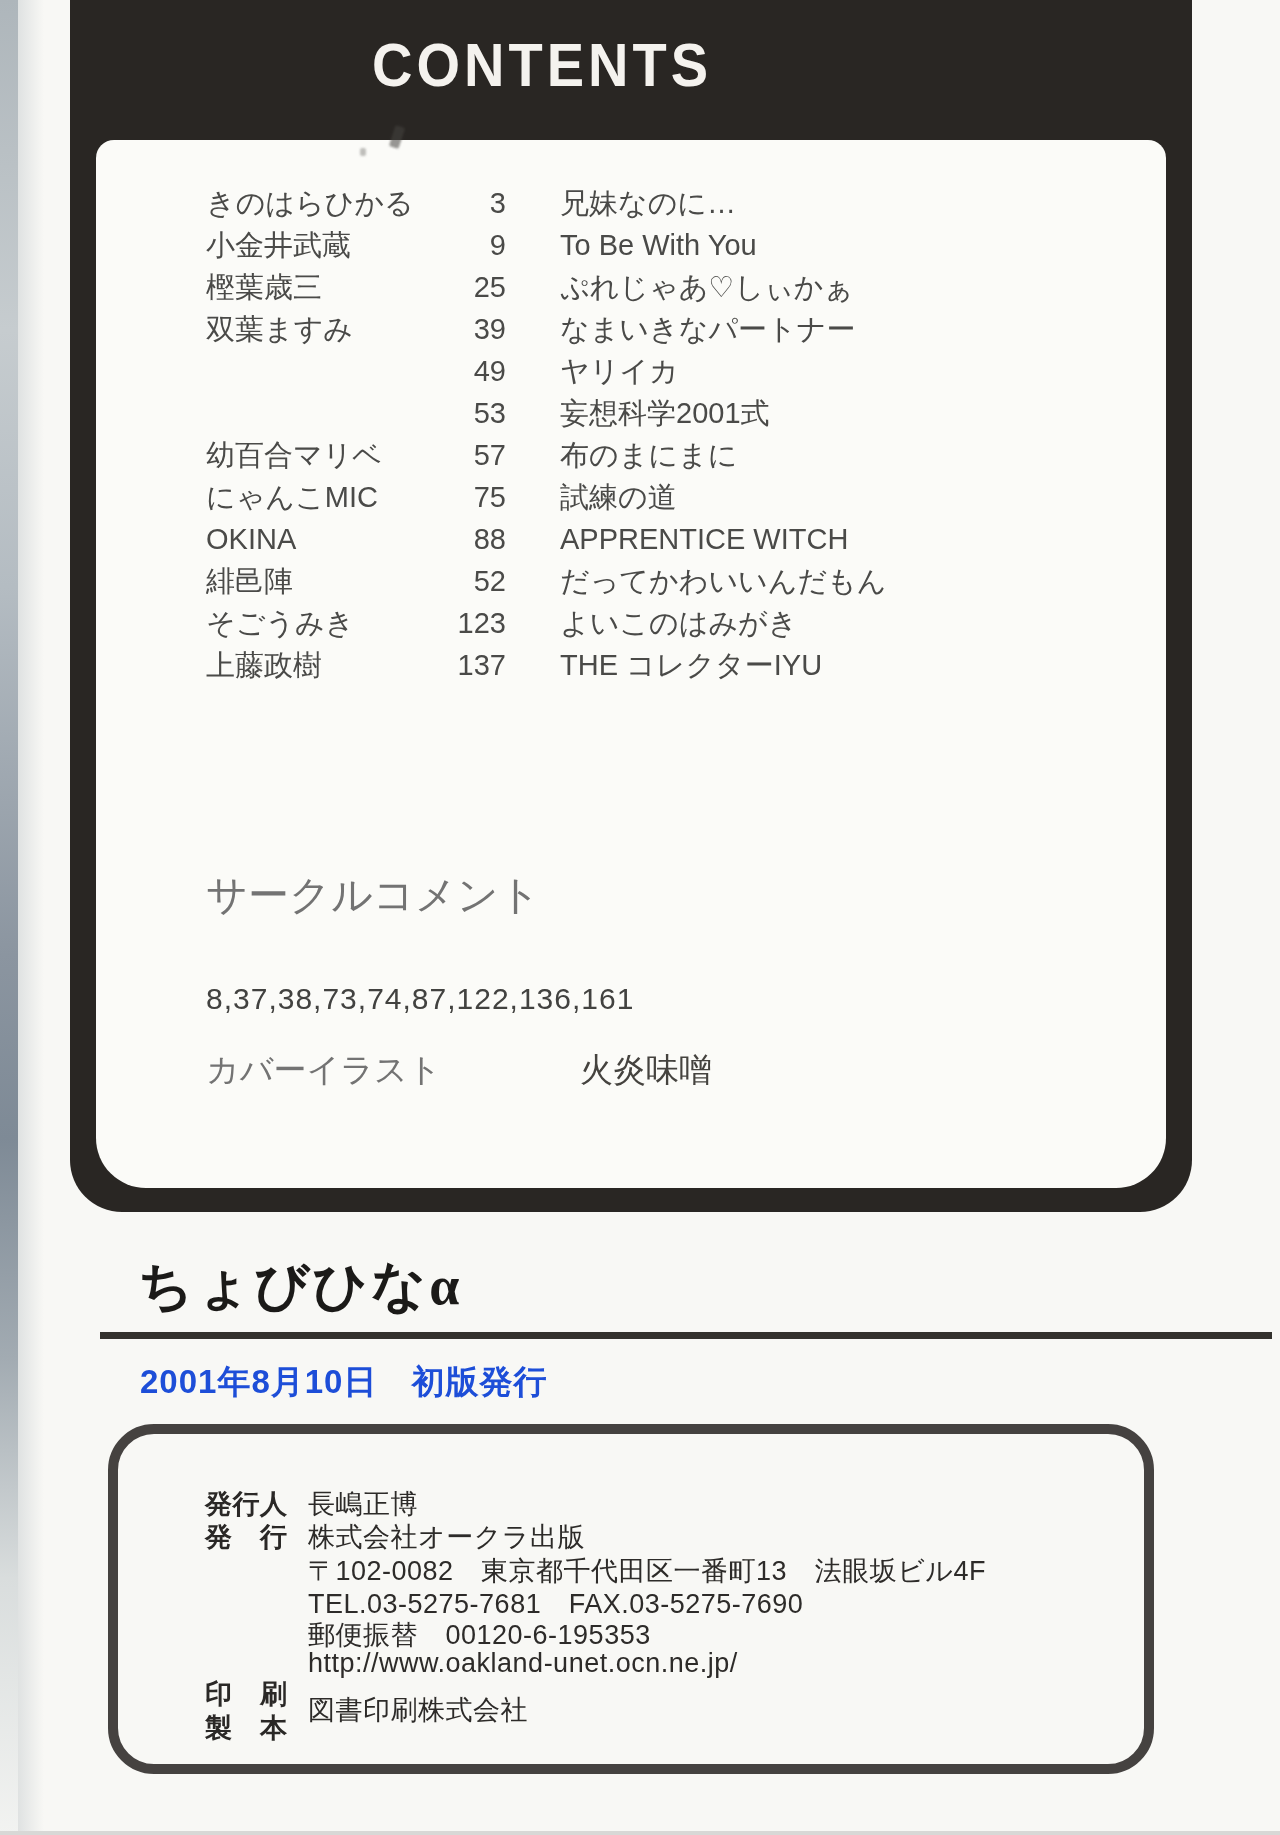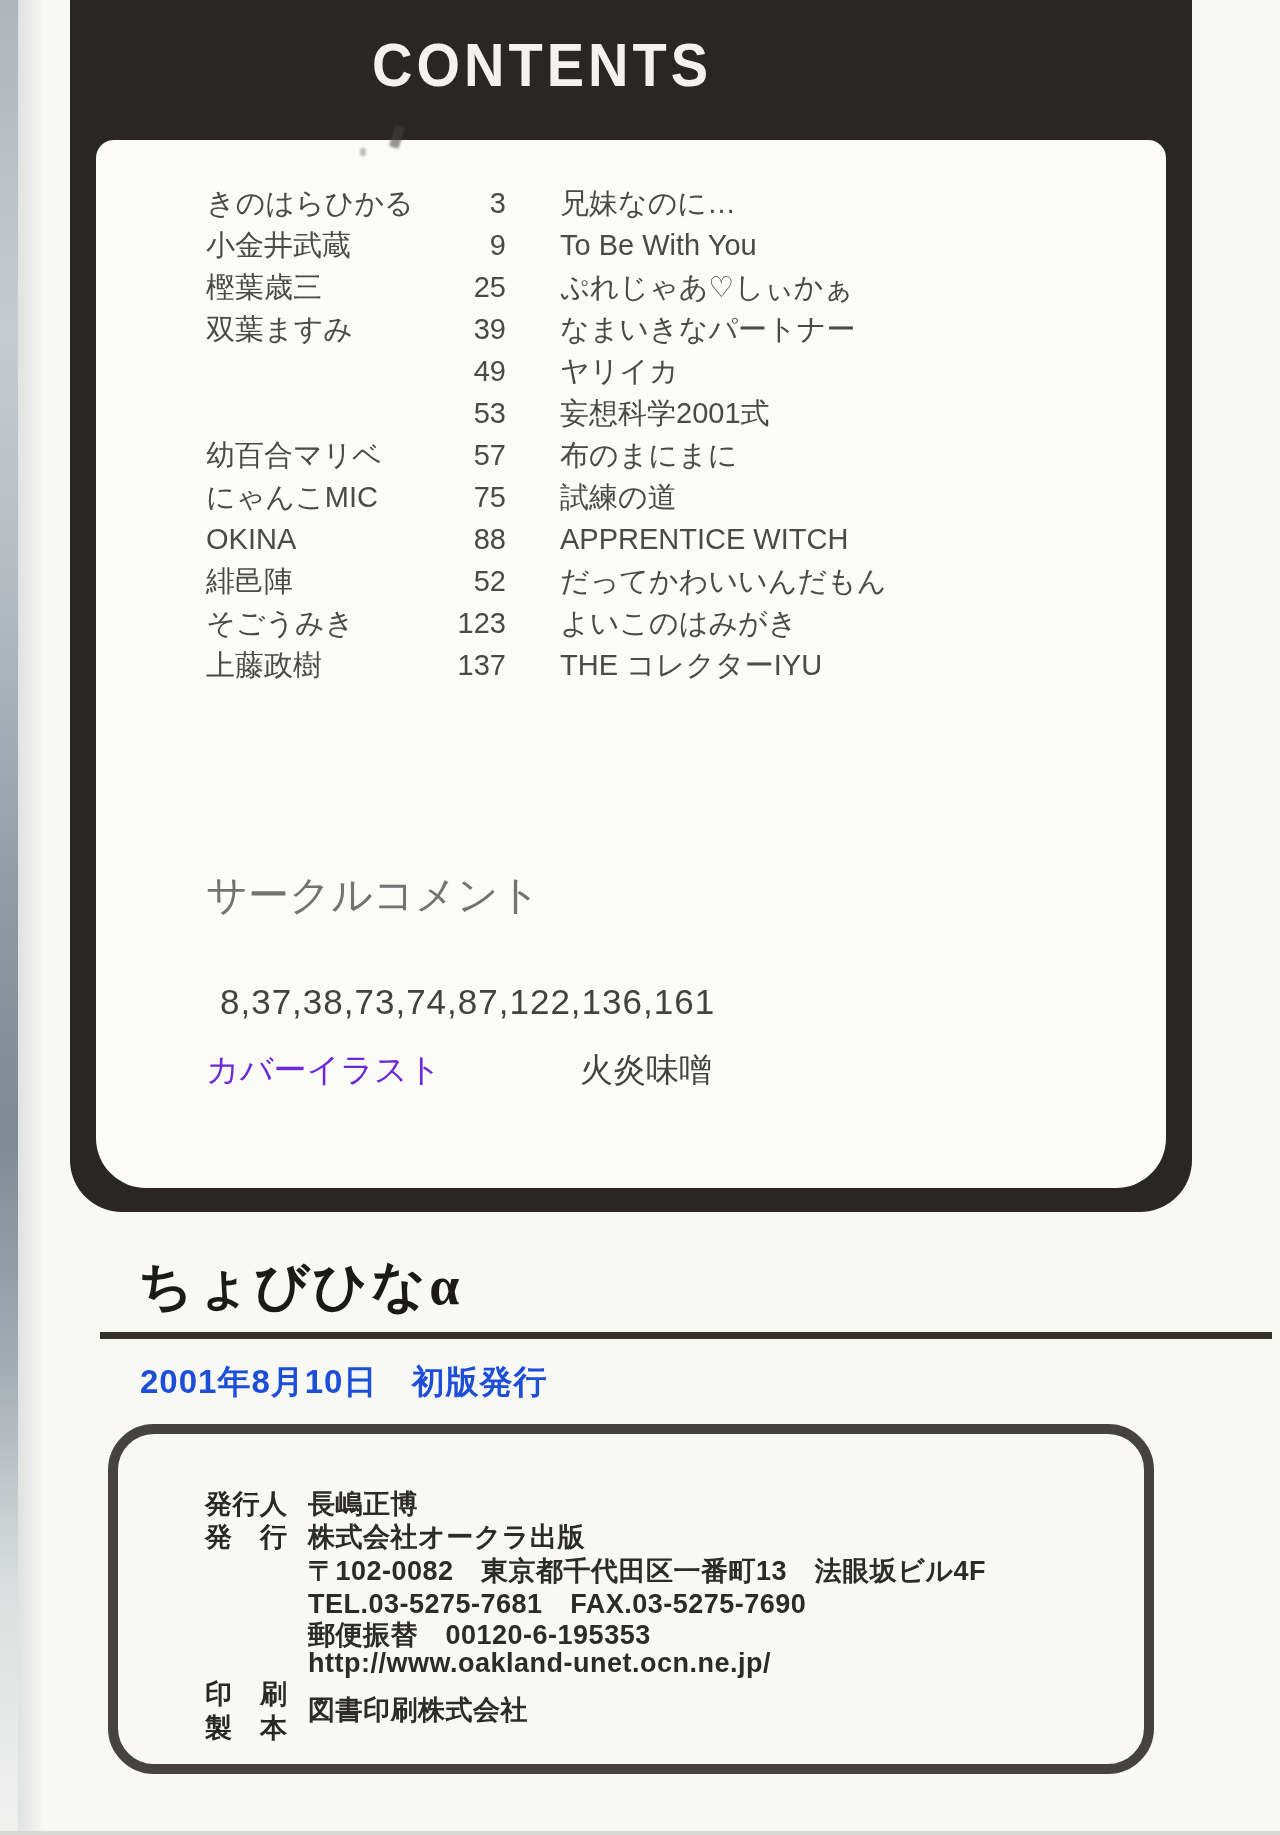--- a/index.html
+++ b/index.html
@@ -43,25 +43,25 @@
   .toc-author{position:absolute; left:110px;}
   .toc-page{position:absolute; left:295px; width:115px; text-align:right;}
   .toc-title{position:absolute; left:464px;}
   
   .circle-label{
     position:absolute; left:206px; top:868px; z-index:3;
     color:#737373; font-size:41px; white-space:nowrap;
   }
   .circle-pages{
     position:absolute; left:206px; top:982px; z-index:3;
-    color:#424240; font-size:35px; letter-spacing:1px; white-space:nowrap;margin-left:14px;
+    color:#424240; font-size:30px; letter-spacing:1px; white-space:nowrap;
   }
   .cover-label{
     position:absolute; left:206px; top:1048px; z-index:3;
-    color:#6d28d9; font-size:33px; white-space:nowrap;
+    color:#737373; font-size:33px; white-space:nowrap;
   }
   .cover-artist{
     position:absolute; left:560px; top:1048px; z-index:3;
     color:#45433f; font-size:33px; white-space:nowrap;margin-left:20px;
   }
   
   .book-title{
     position:absolute; left:138px; top:1250px; z-index:3;
     font-family:Liberation Serif, serif;
     font-weight:bold; font-size:54px; color:#1b1a18; letter-spacing:3px;
@@ -81,21 +81,21 @@
     position:absolute; left:108px; top:1424px; width:1046px; height:350px;
     border:10px solid #454240; border-radius:46px; z-index:3;
     box-sizing:border-box;
   }
   .c-line{
     position:absolute; font-size:27px; color:#2d2b29; white-space:nowrap;
     letter-spacing:0.5px;
     text-align:center;
   }
   .c-label{left:87px; font-weight:bold; color:#2a2826;}
-  .c-value{left:190px;font-weight:bold;}
+  .c-value{left:190px;}
   
   .speck{position:absolute; background:rgba(70,68,64,0.55); z-index:4; border-radius:2px;}
   .speck-a{left:392px; top:126px; width:10px; height:22px; transform:rotate(18deg); filter:blur(1px);}
   .speck-b{left:360px; top:148px; width:6px; height:8px; filter:blur(1px); opacity:.6;}
   .speck-c{left:658px; top:286px; width:4px; height:10px; transform:rotate(-12deg); opacity:.5; filter:blur(.5px);}
 </style>
 </head>
 <body>
 
 <div class="page">

